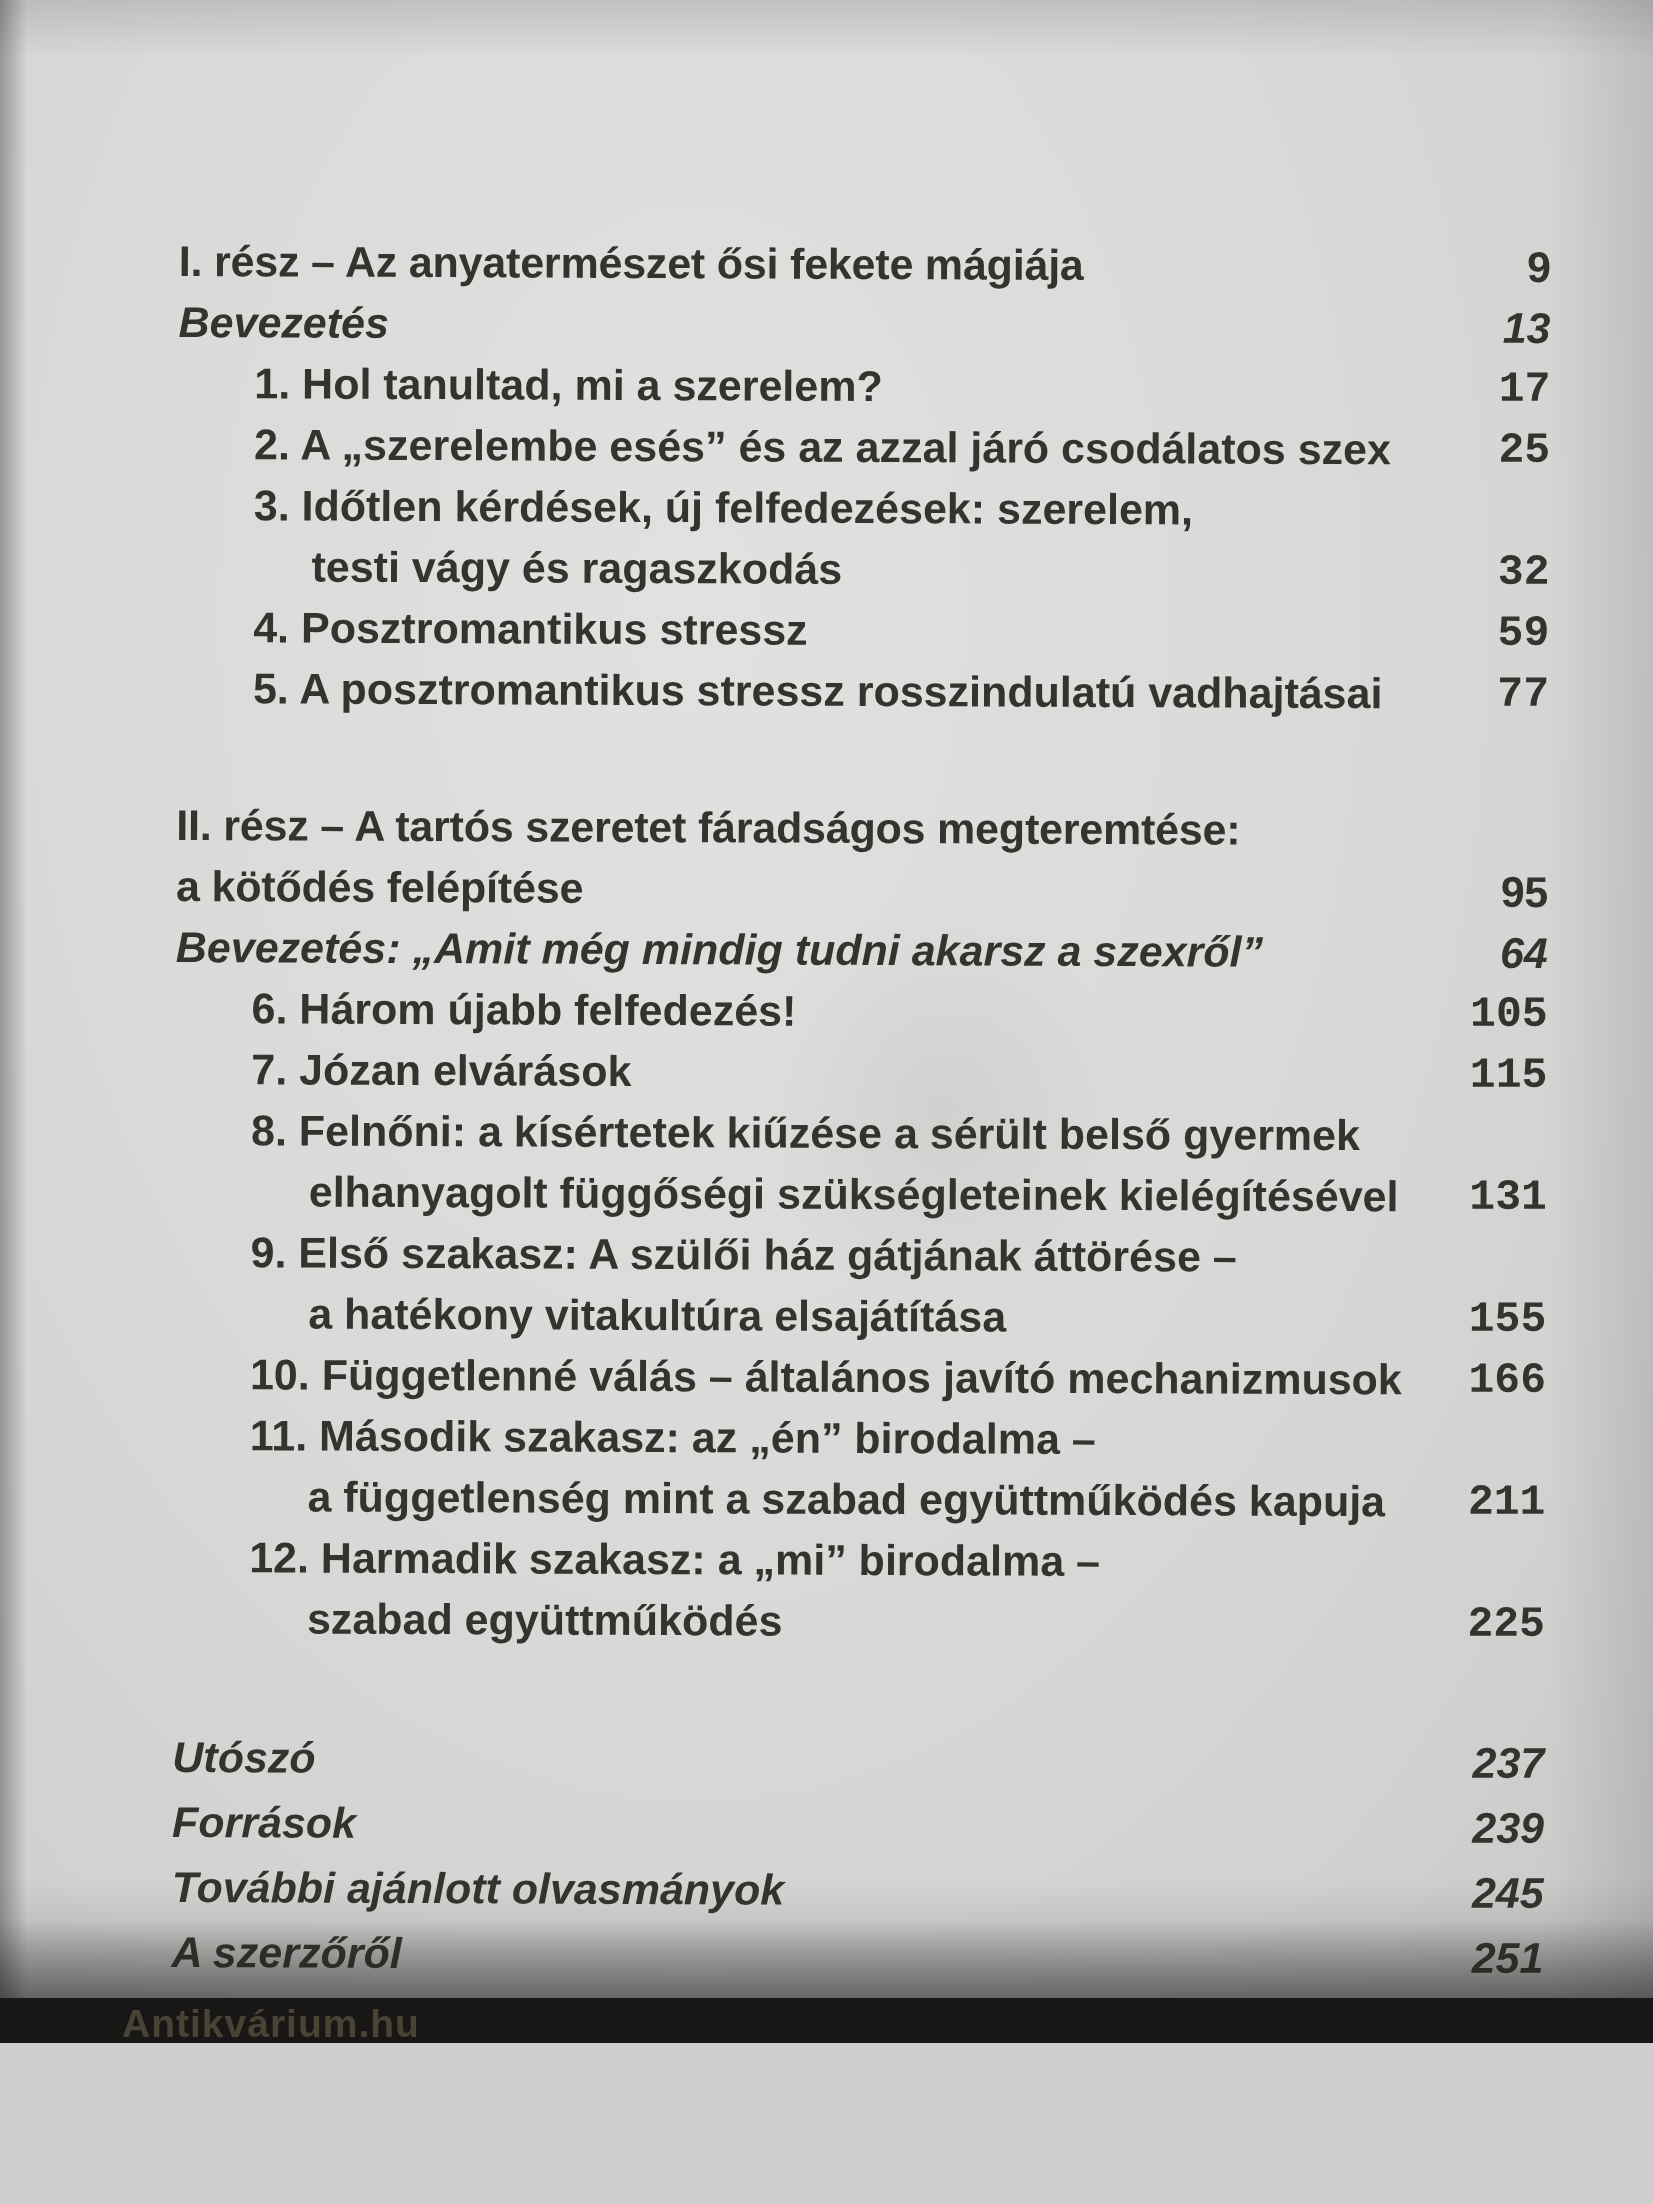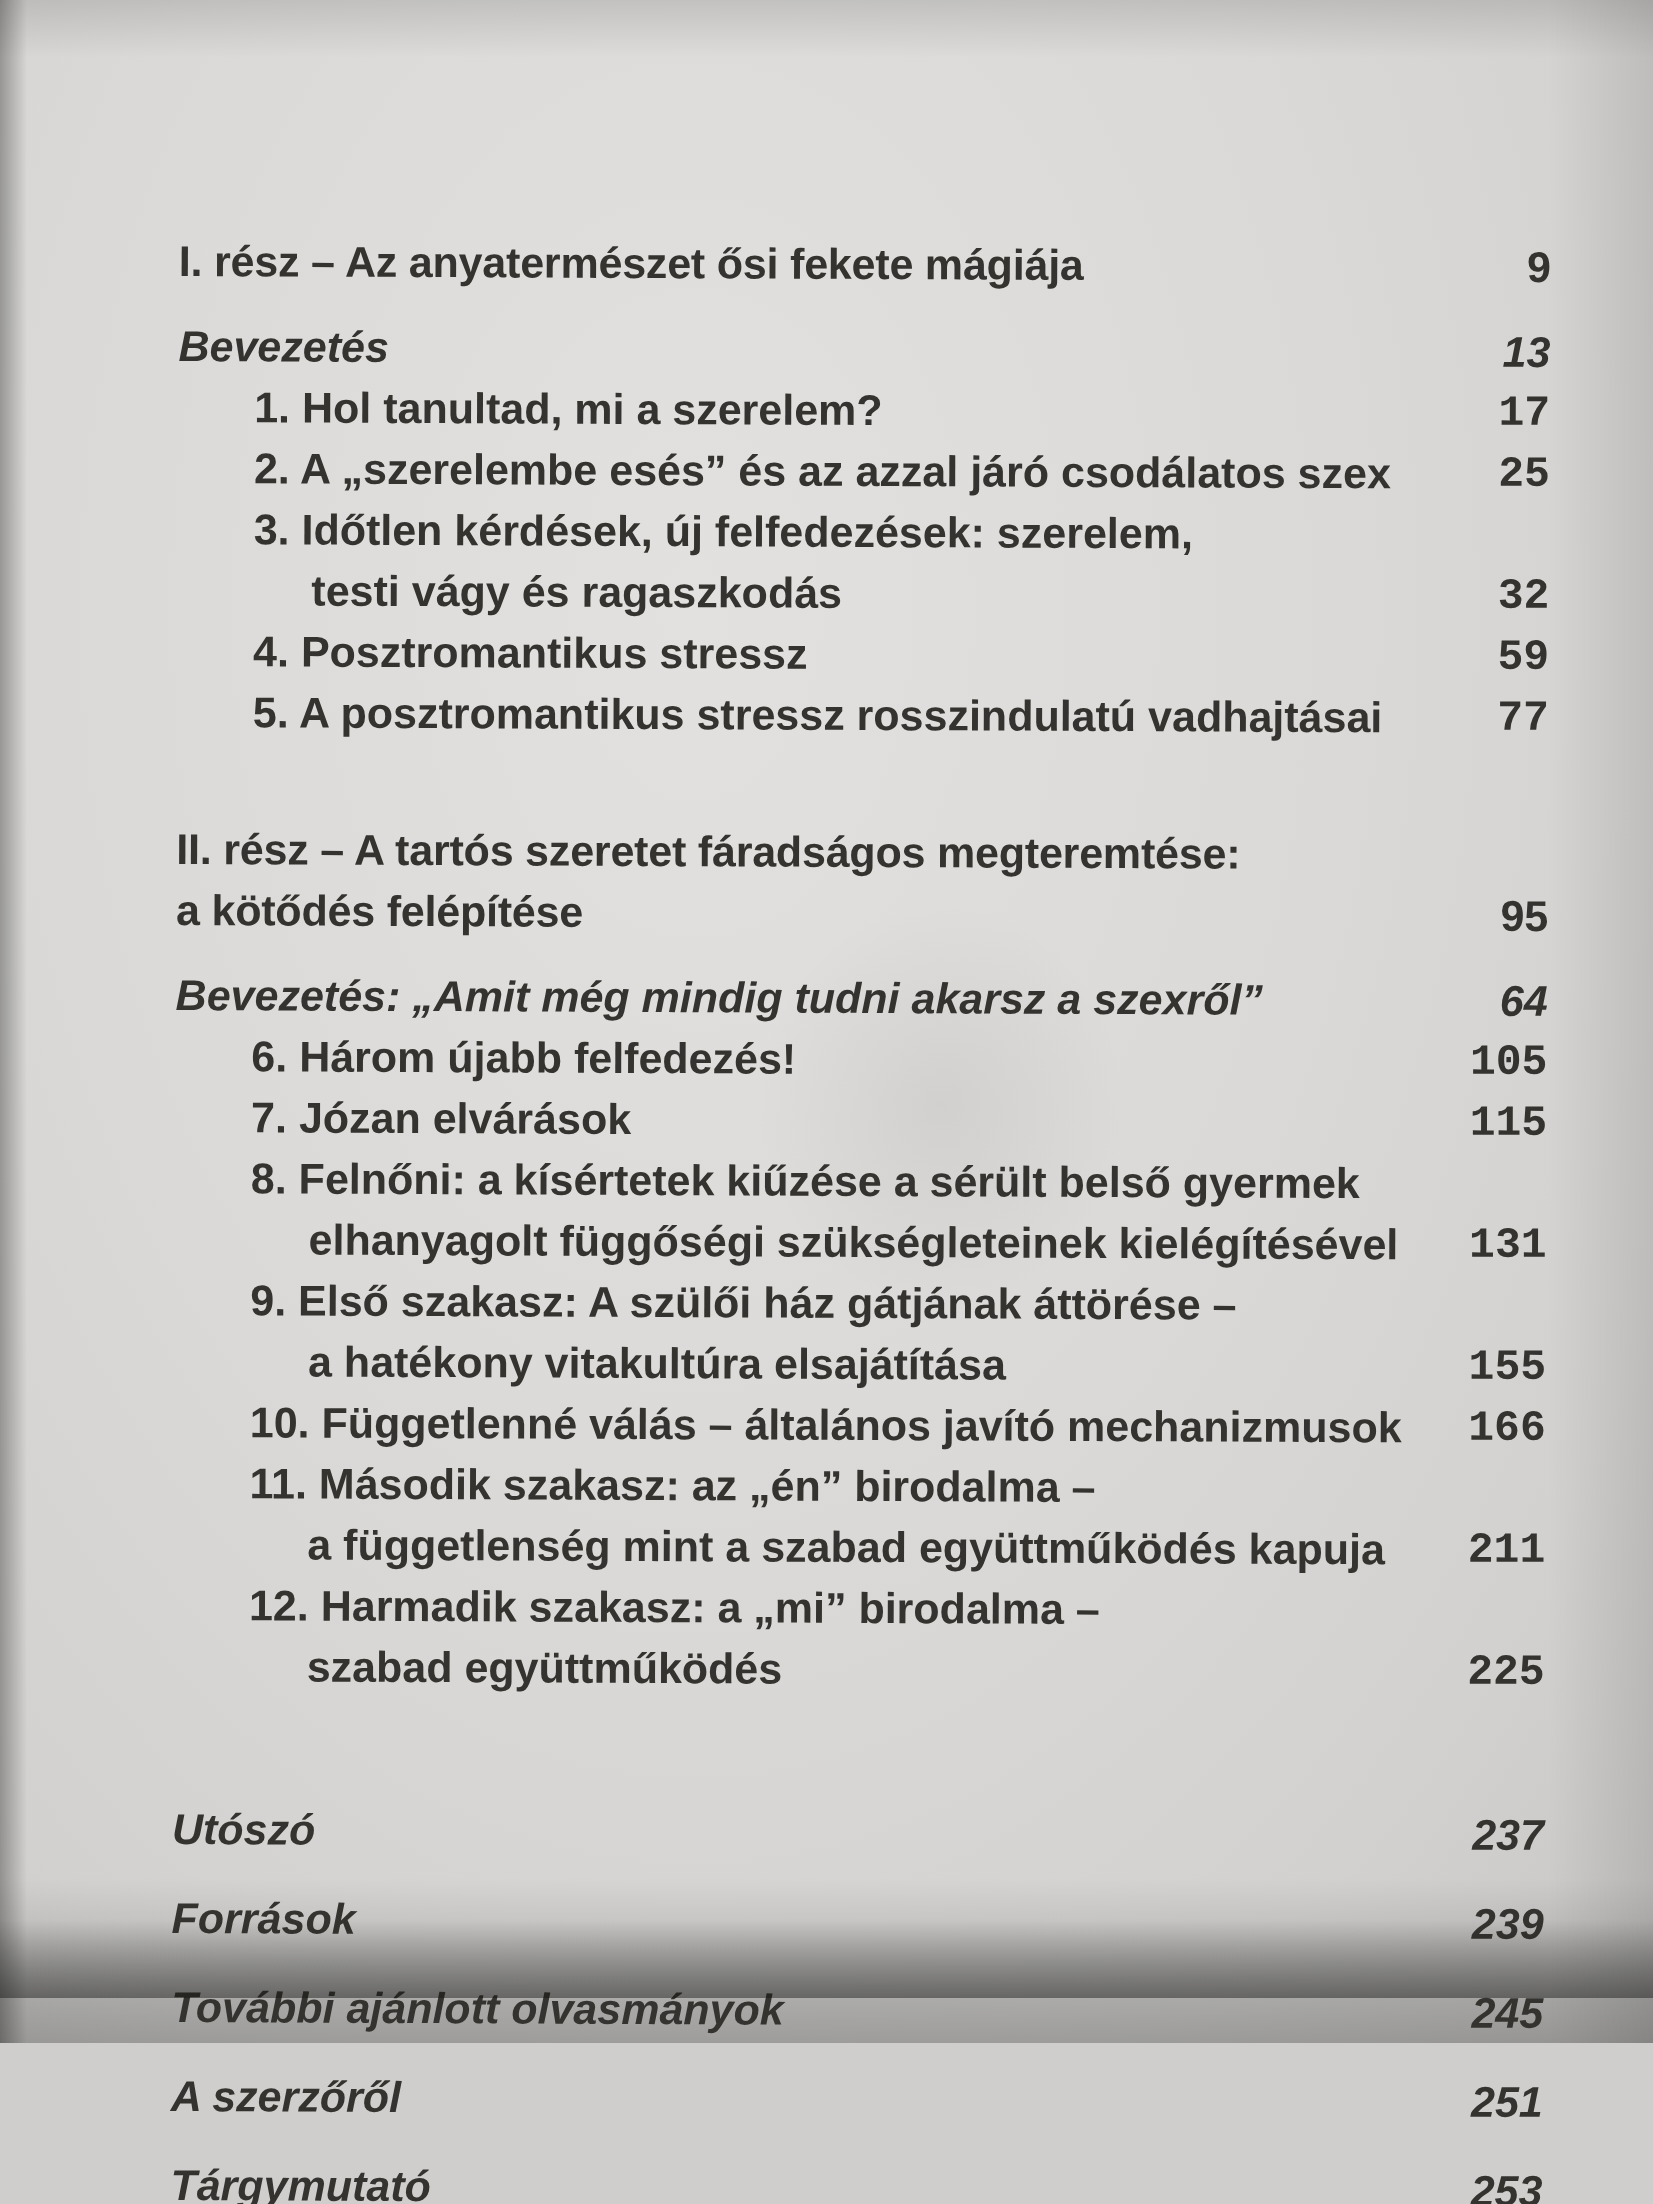--- a/index.html
+++ b/index.html
@@ -52,21 +52,21 @@
   .entry-text { flex: 1 1 auto; }
   .entry-page {
     flex: 0 0 auto;
     text-align: right;
     min-width: 97px;
     padding-left: 23px;
   }
   .part { font-weight: 700; letter-spacing: -0.2px; }
   .part .entry-page { font-weight: 700; }
   .intro .line, .back .line { font-style: italic; font-weight: 700; }
-  .intro .entry-page, .back .entry-page { font-style: italic; font-weight: 700; margin-top: 24px; }
+  .intro .entry-page, .back .entry-page { font-style: italic; font-weight: 700; }
   .chapter .line { font-weight: 600; }
   .chapter .entry-page { font-weight: 600; font-family: Liberation Mono, monospace; }
   .chapter .line { padding-left: 76px; }
   .chapter .line.cont { padding-left: 134px; }
   .part .line.cont { padding-left: 0; }
   .back.row { line-height: 65px; }
   .gap { margin-top: 76px; }
 
   .bottom-fade {
     position: absolute;
@@ -231,15 +231,18 @@
     <div class="entry-text">
             <div class="line">Tárgymutató</div>
           </div>
     <div class="entry-page">253</div>
   </div>
       </div>
   </div>
 
   <div class="bottom-fade"></div>
 
+  <div class="bottom-band">
+    <span class="wm">Antikvárium.hu</span>
+  </div>
 
 </div>
 
 
 </body></html>

